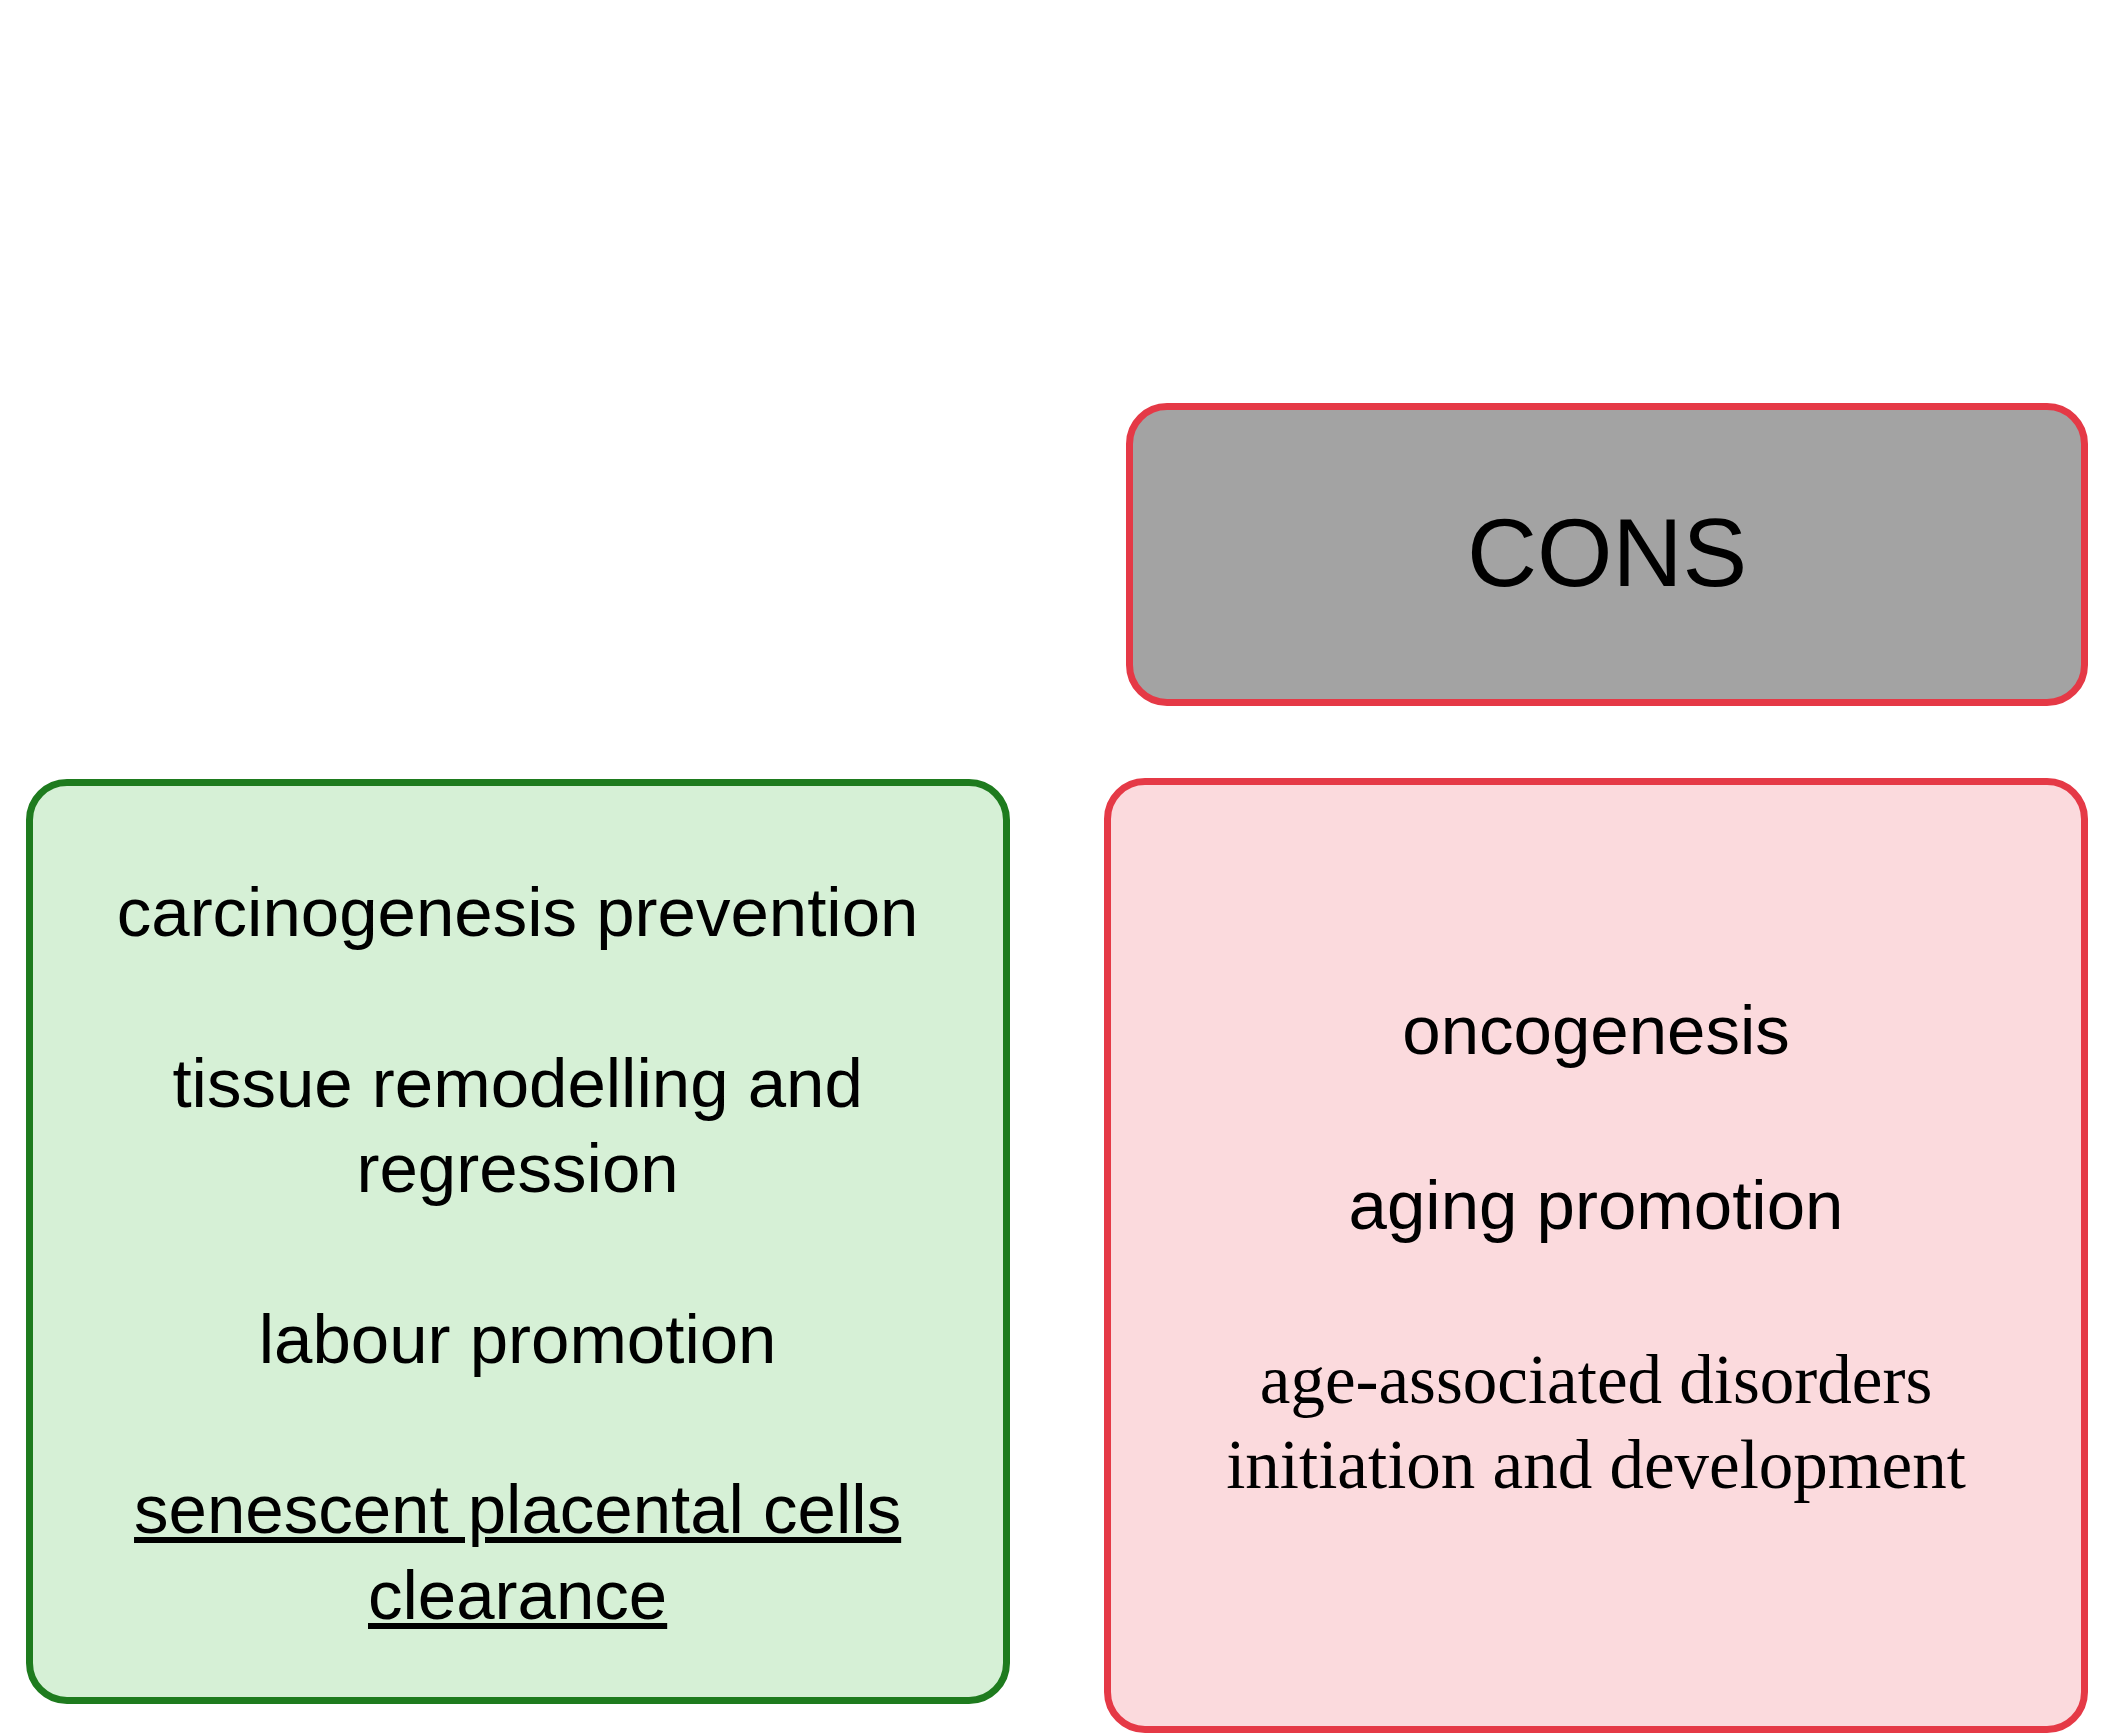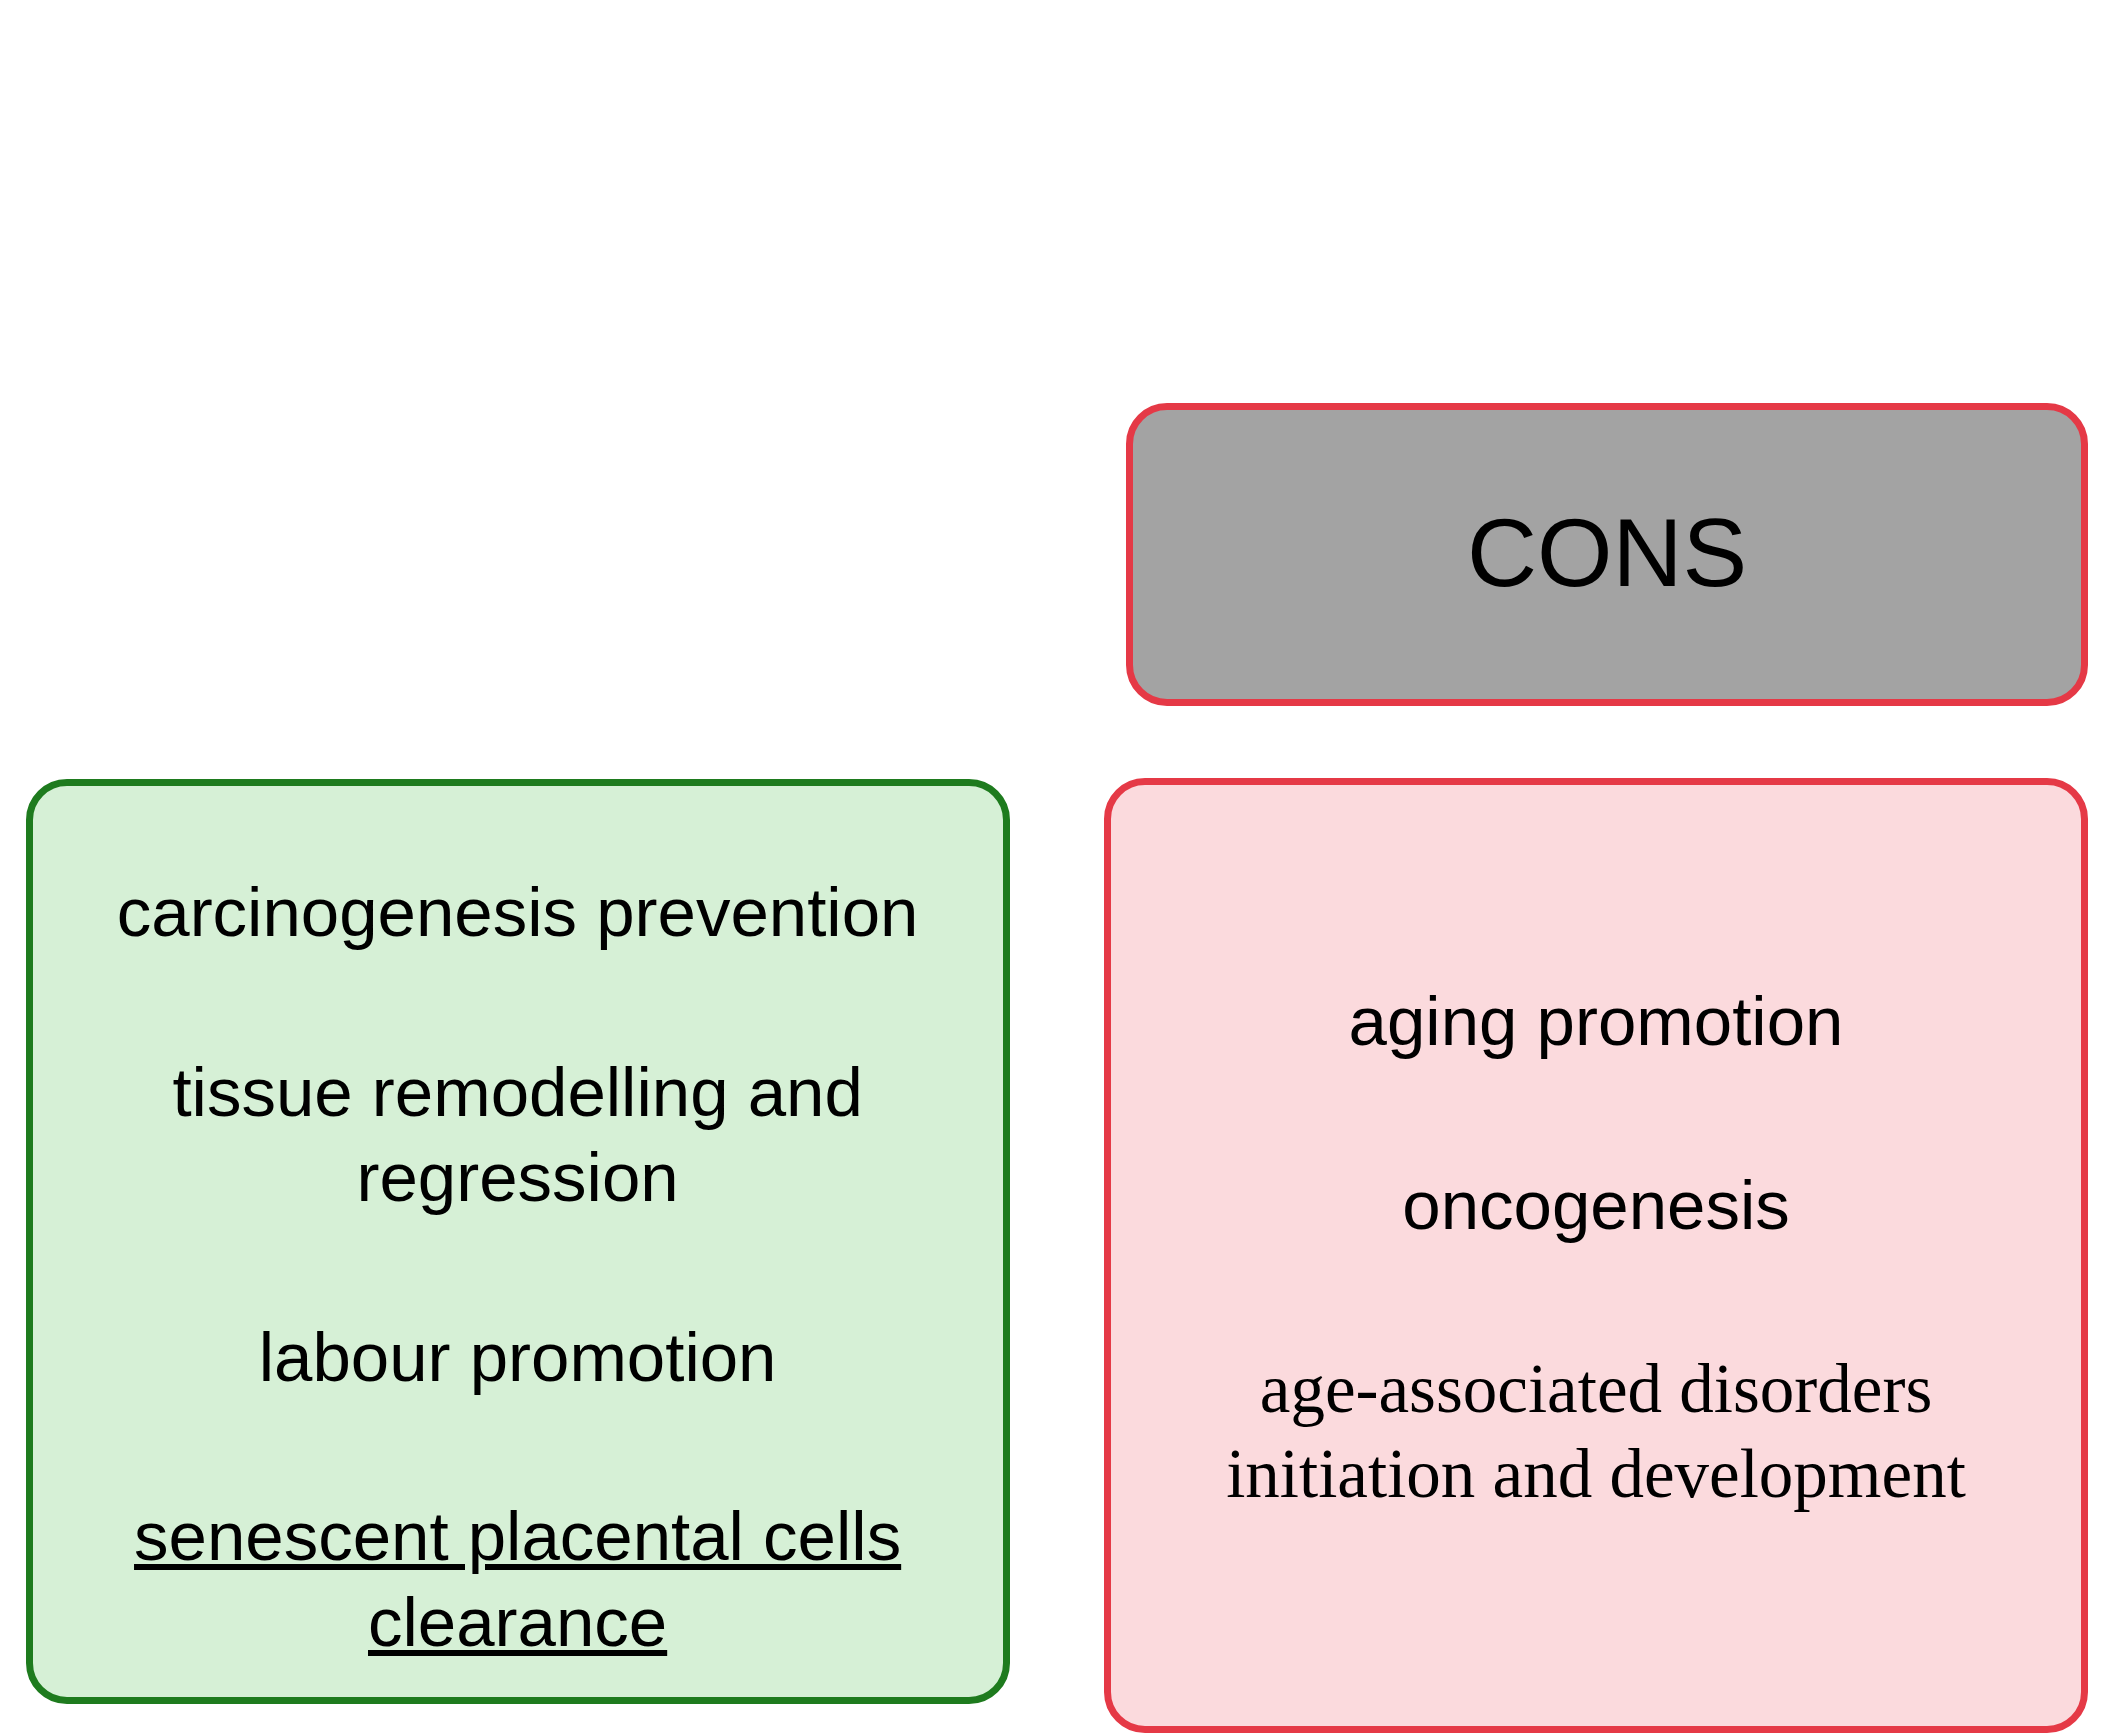--- a/index.html
+++ b/index.html
@@ -102,21 +102,20 @@
     align-items: center;
     justify-content: center;
   }
 
   .item-list {
     width: 100%;
     box-sizing: border-box;
     display: flex;
     flex-direction: column;
     align-items: center;
-    gap: 9px;
   }
   .pros-body .item-list {
     padding: 84px 43px 0 43px;
   }
   .cons-body .item-list {
     padding: 0 31px;
   }
 
   .item {
     font-size: 69px;
@@ -144,20 +143,20 @@
     <div class="item-list">
       <div class="item">carcinogenesis prevention</div>
       <div class="item">tissue remodelling and regression</div>
       <div class="item">labour promotion</div>
       <div class="item">senescent placental cells clearance</div>
     </div>
   </div>
 
   <div class="card cons-body">
     <div class="item-list">
+      <div class="item">oncogenesis</div>
       <div class="item">aging promotion</div>
-      <div class="item">oncogenesis</div>
       <div class="item">age-associated disorders initiation and development</div>
     </div>
   </div>
 
 </div>
 
 
 </body></html>

